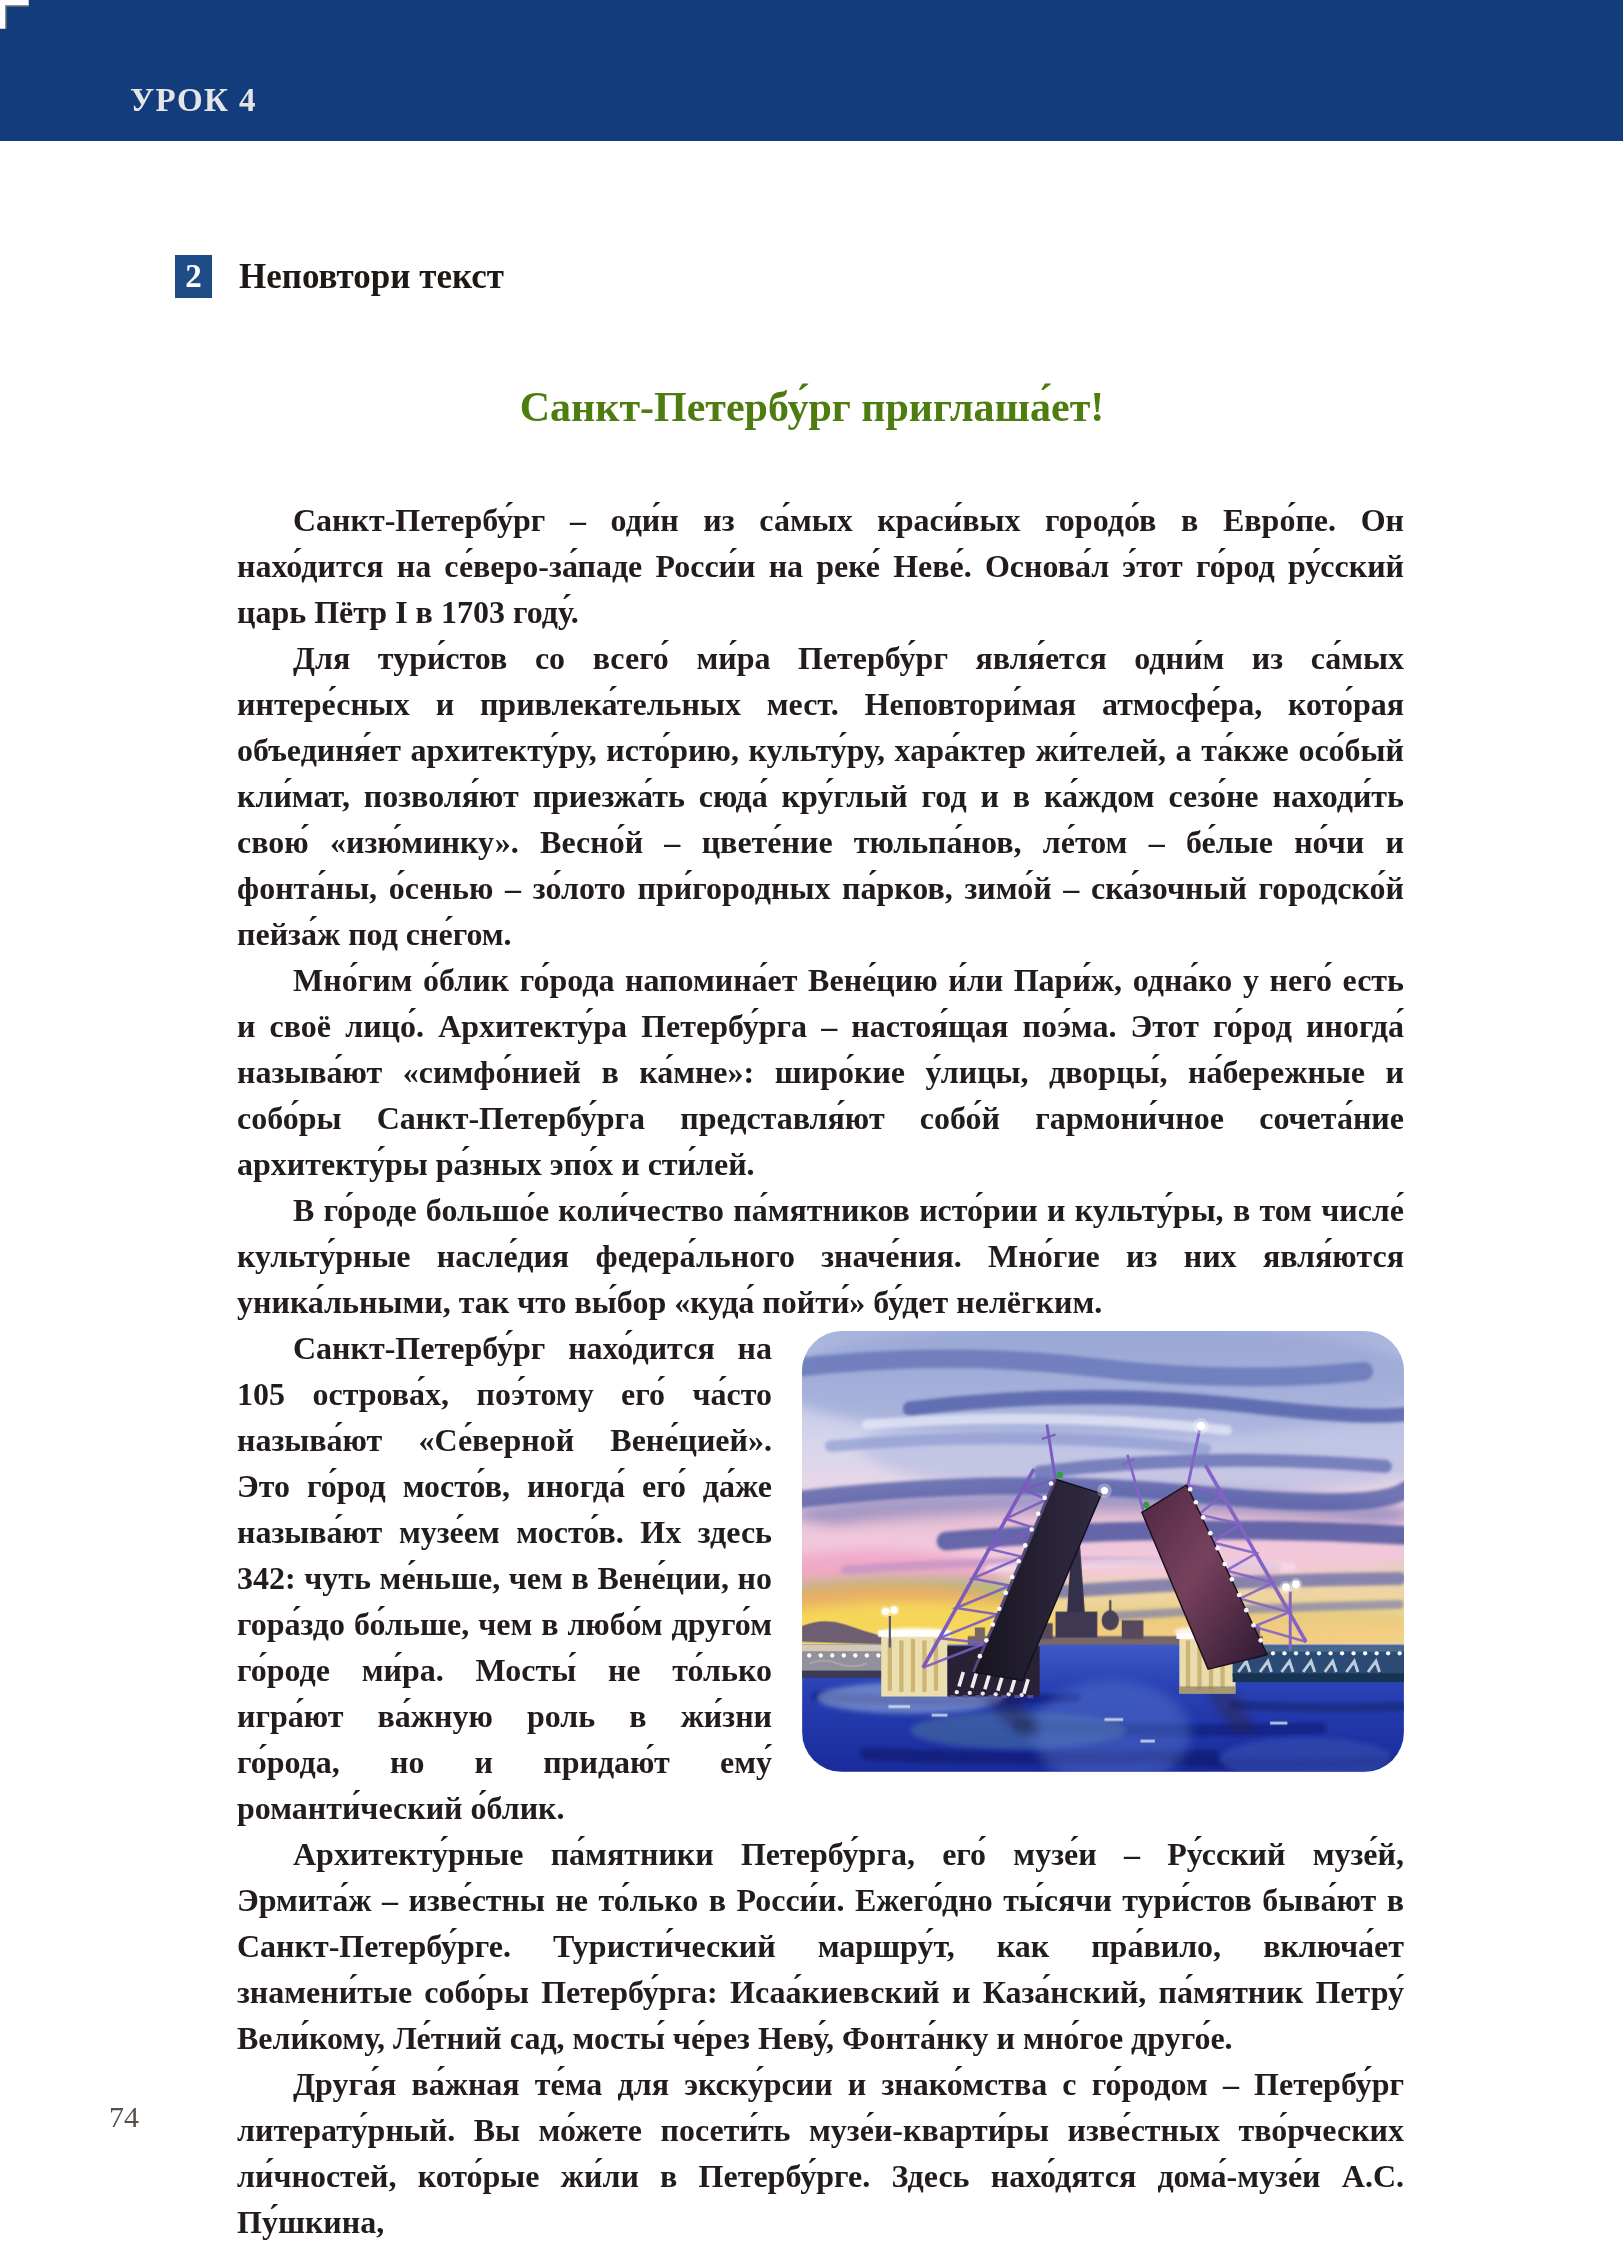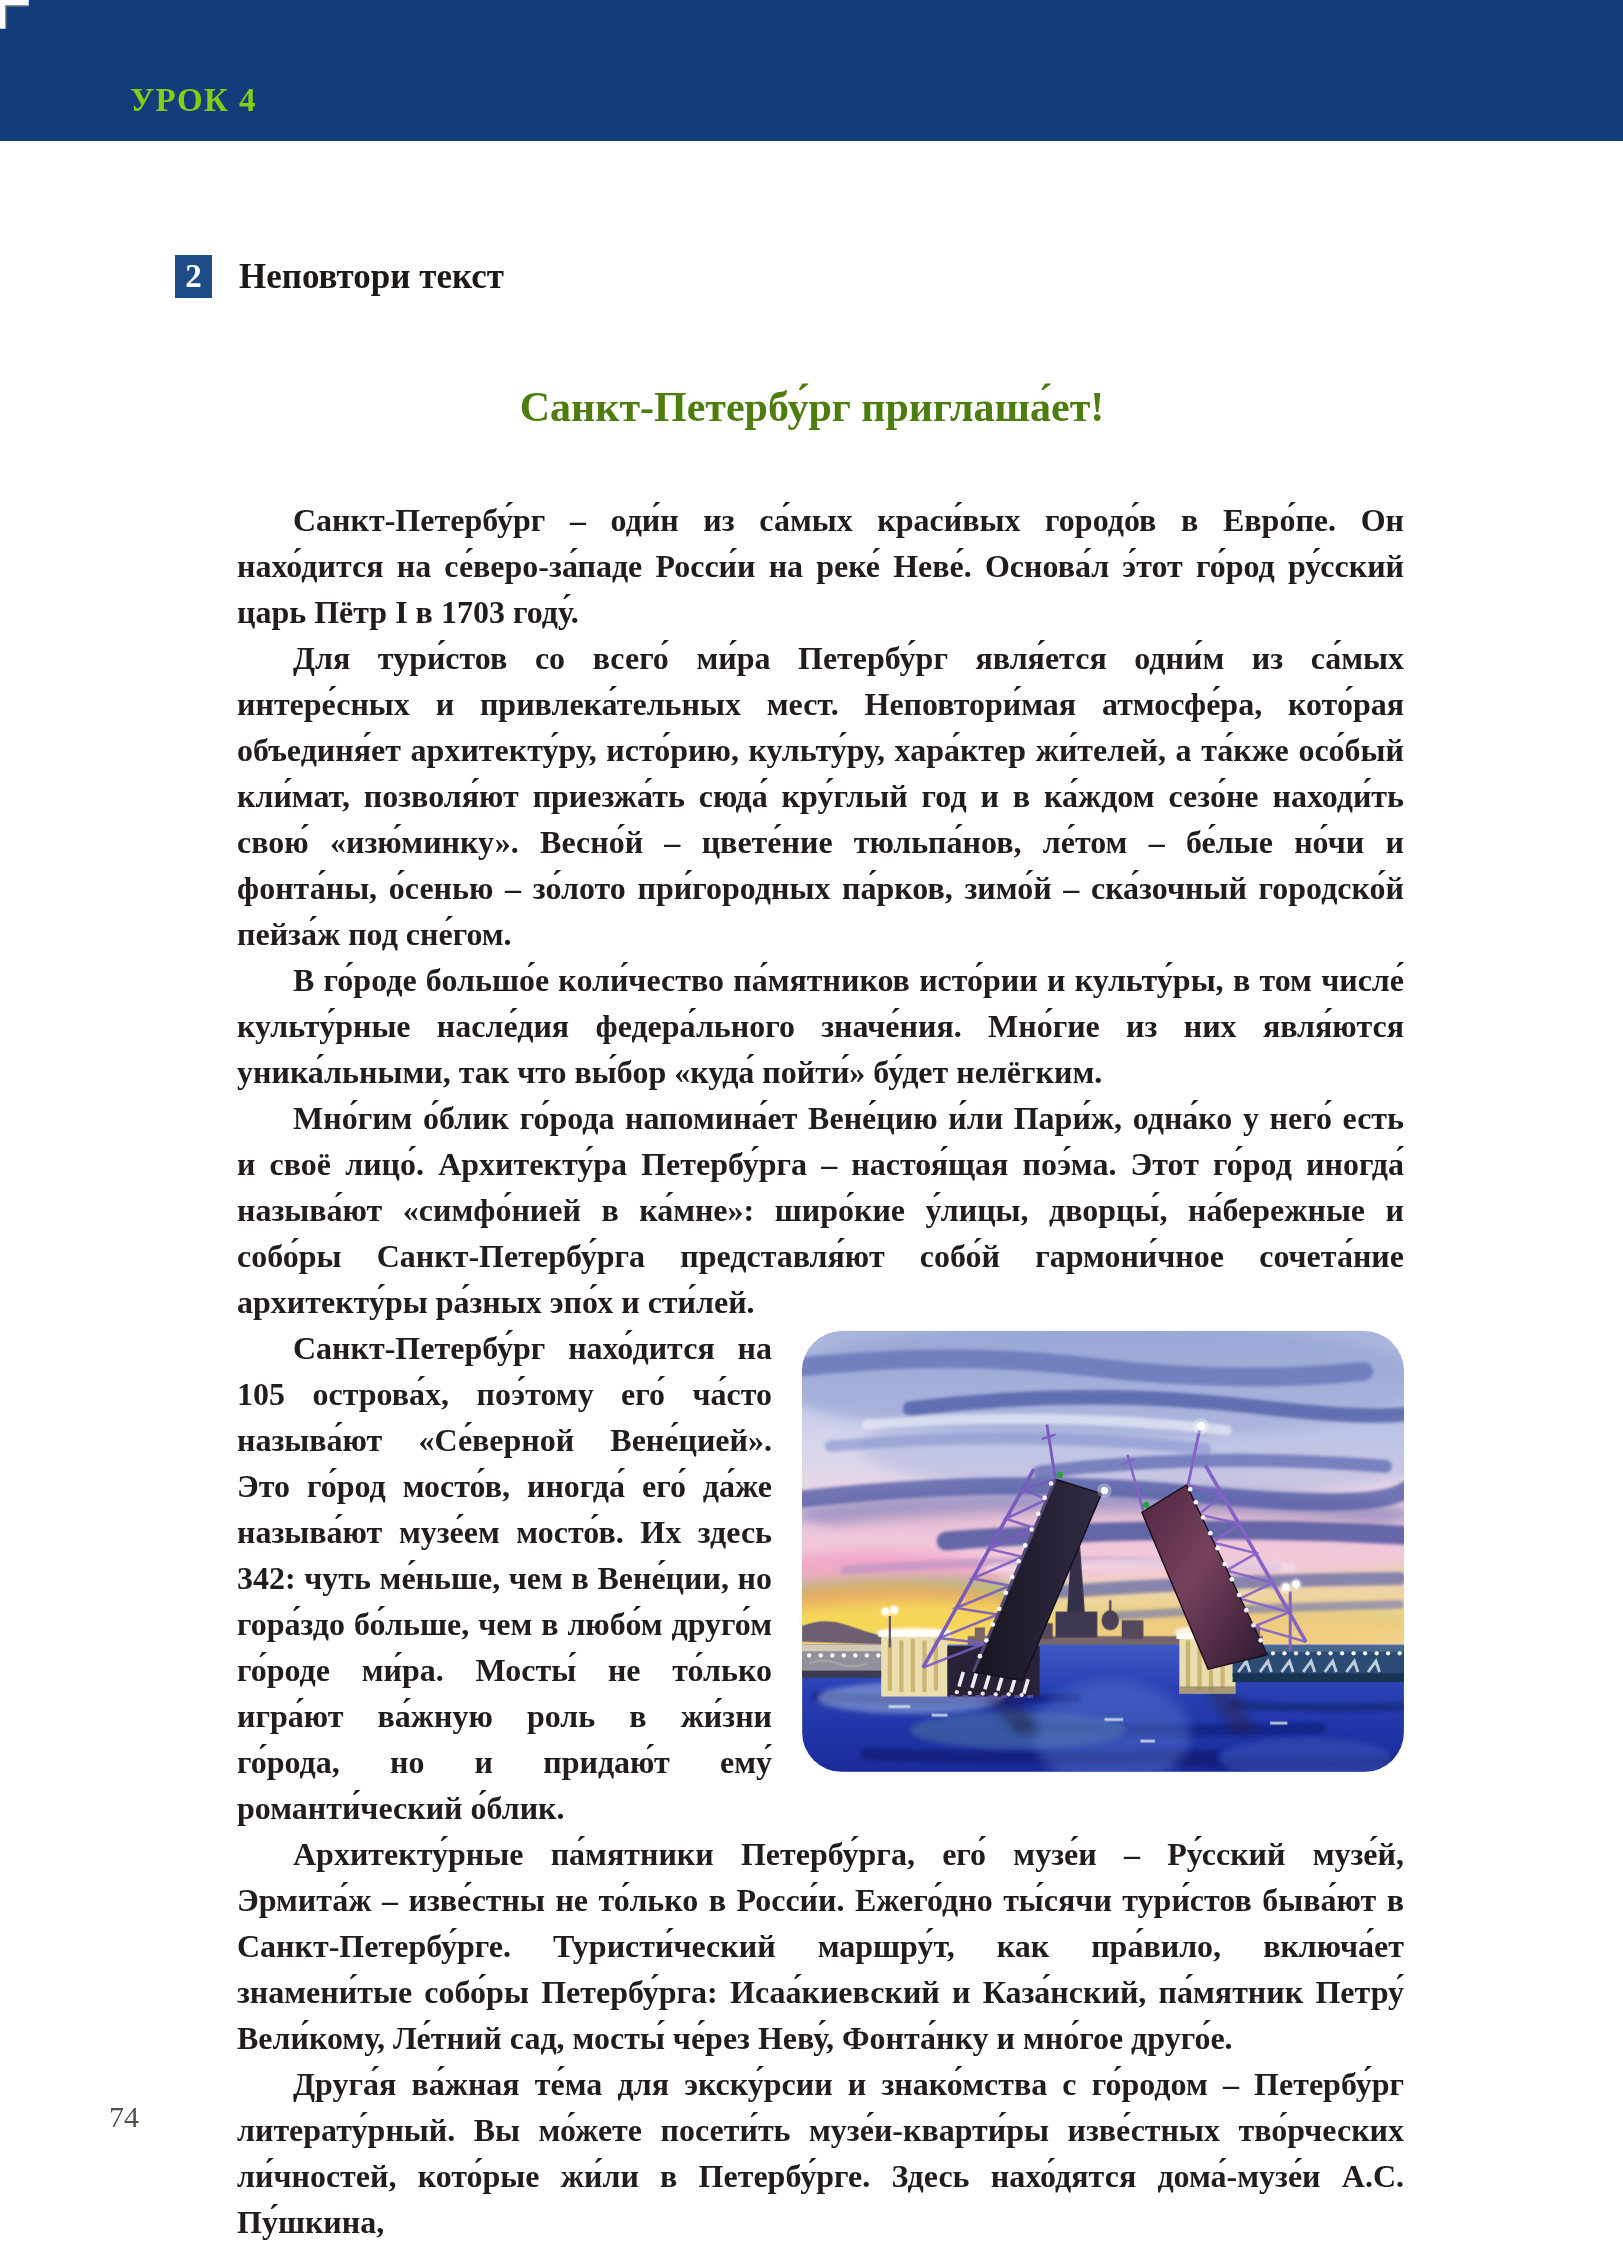--- a/index.html
+++ b/index.html
@@ -12,21 +12,21 @@
     overflow:hidden;
   }
   .header{
     position:relative;
     width:100%;height:141px;
     background:#123c7c;
   }
   .lesson-label{
     position:absolute;
     left:130px;top:82px;
-    color:#84cc16;
+    color:#e5e5e5;
     font-size:33px;
     font-weight:bold;
     letter-spacing:1.4px;
   }
   .corner-mark{
     position:absolute;left:0;top:0;width:33px;height:33px;
   }
   .section-row{
     display:flex;
     align-items:center;
@@ -96,22 +96,22 @@
   <div class="section-row">
     <div class="section-badge">2</div>
     <div class="section-title">Неповтори текст</div>
   </div>
 
   <h1 class="article-title">Санкт-Петербу́рг приглаша́ет!</h1>
 
   <div class="body-text">
     <p>Санкт-Петербу́рг – оди́н из са́мых краси́вых городо́в в Евро́пе. Он нахо́дится на се́веро-за́паде Росси́и на реке́ Неве́. Основа́л э́тот го́род ру́сский царь Пётр I в 1703 году́.</p>
     <p>Для тури́стов со всего́ ми́ра Петербу́рг явля́ется одни́м из са́мых интере́сных и привлека́тельных мест. Неповтори́мая атмосфе́ра, кото́рая объединя́ет архитекту́ру, исто́рию, культу́ру, хара́ктер жи́телей, а та́кже осо́бый кли́мат, позволя́ют приезжа́ть сюда́ кру́глый год и в ка́ждом сезо́не находи́ть свою́ «изю́минку». Весно́й – цвете́ние тюльпа́нов, ле́том – бе́лые но́чи и фонта́ны, о́сенью – зо́лото при́городных па́рков, зимо́й – ска́зочный городско́й пейза́ж под сне́гом.</p>
+    <p>Мно́гим о́блик го́рода напомина́ет Вене́цию и́ли Пари́ж, одна́ко у него́ есть и своё лицо́. Архитекту́ра Петербу́рга – настоя́щая поэ́ма. Этот го́род иногда́ называ́ют «симфо́нией в ка́мне»: широ́кие у́лицы, дворцы́, на́бережные и собо́ры Санкт-Петербу́рга представля́ют собо́й гармони́чное сочета́ние архитекту́ры ра́зных эпо́х и сти́лей.</p>
     <p>В го́роде большо́е коли́чество па́мятников исто́рии и культу́ры, в том числе́ культу́рные насле́дия федера́льного значе́ния. Мно́гие из них явля́ются уника́льными, так что вы́бор «куда́ пойти́» бу́дет нелёгким.</p>
-    <p>Мно́гим о́блик го́рода напомина́ет Вене́цию и́ли Пари́ж, одна́ко у него́ есть и своё лицо́. Архитекту́ра Петербу́рга – настоя́щая поэ́ма. Этот го́род иногда́ называ́ют «симфо́нией в ка́мне»: широ́кие у́лицы, дворцы́, на́бережные и собо́ры Санкт-Петербу́рга представля́ют собо́й гармони́чное сочета́ние архитекту́ры ра́зных эпо́х и сти́лей.</p>
 
     <figure class="art">
       <svg viewBox="0 0 836 613" preserveAspectRatio="none" role="img">
         <defs>
           <linearGradient id="skyg" x1="0" y1="0" x2="0" y2="1">
             <stop offset="0" stop-color="#a7b4dc"></stop>
             <stop offset="0.18" stop-color="#bfc7e7"></stop>
             <stop offset="0.34" stop-color="#d6d6ec"></stop>
             <stop offset="0.46" stop-color="#e6d6e8"></stop>
             <stop offset="0.56" stop-color="#eecbdc"></stop>

